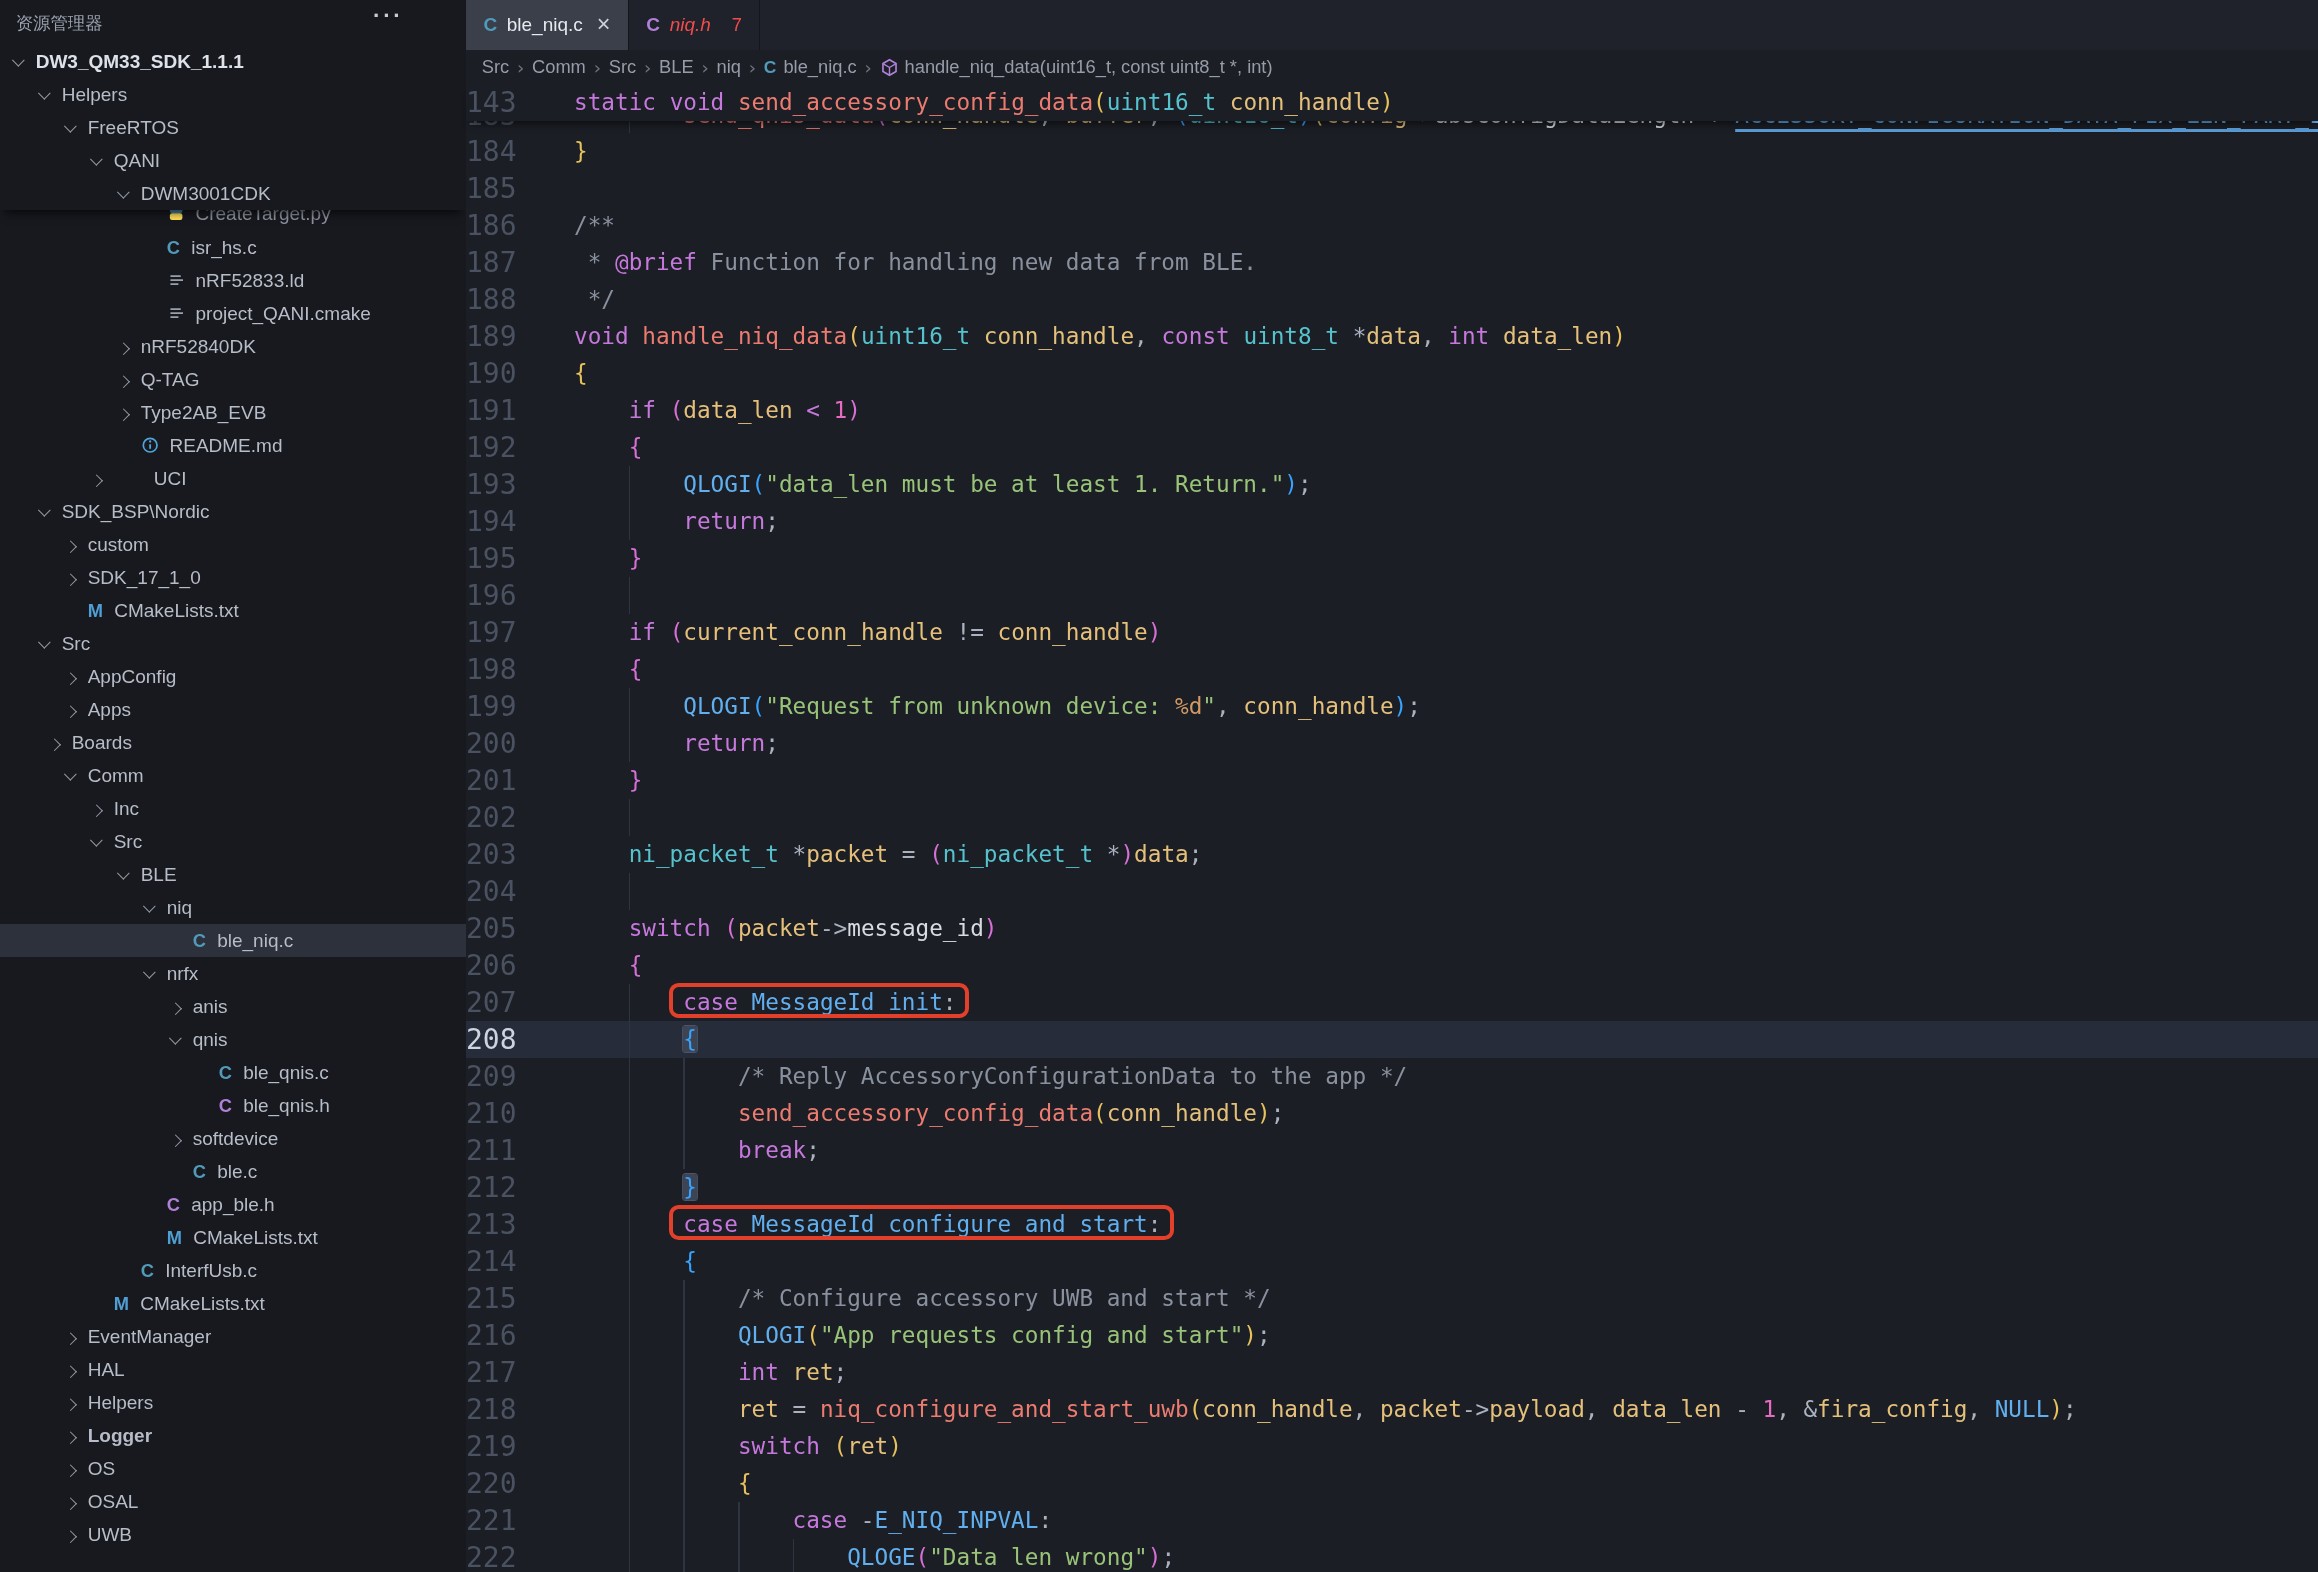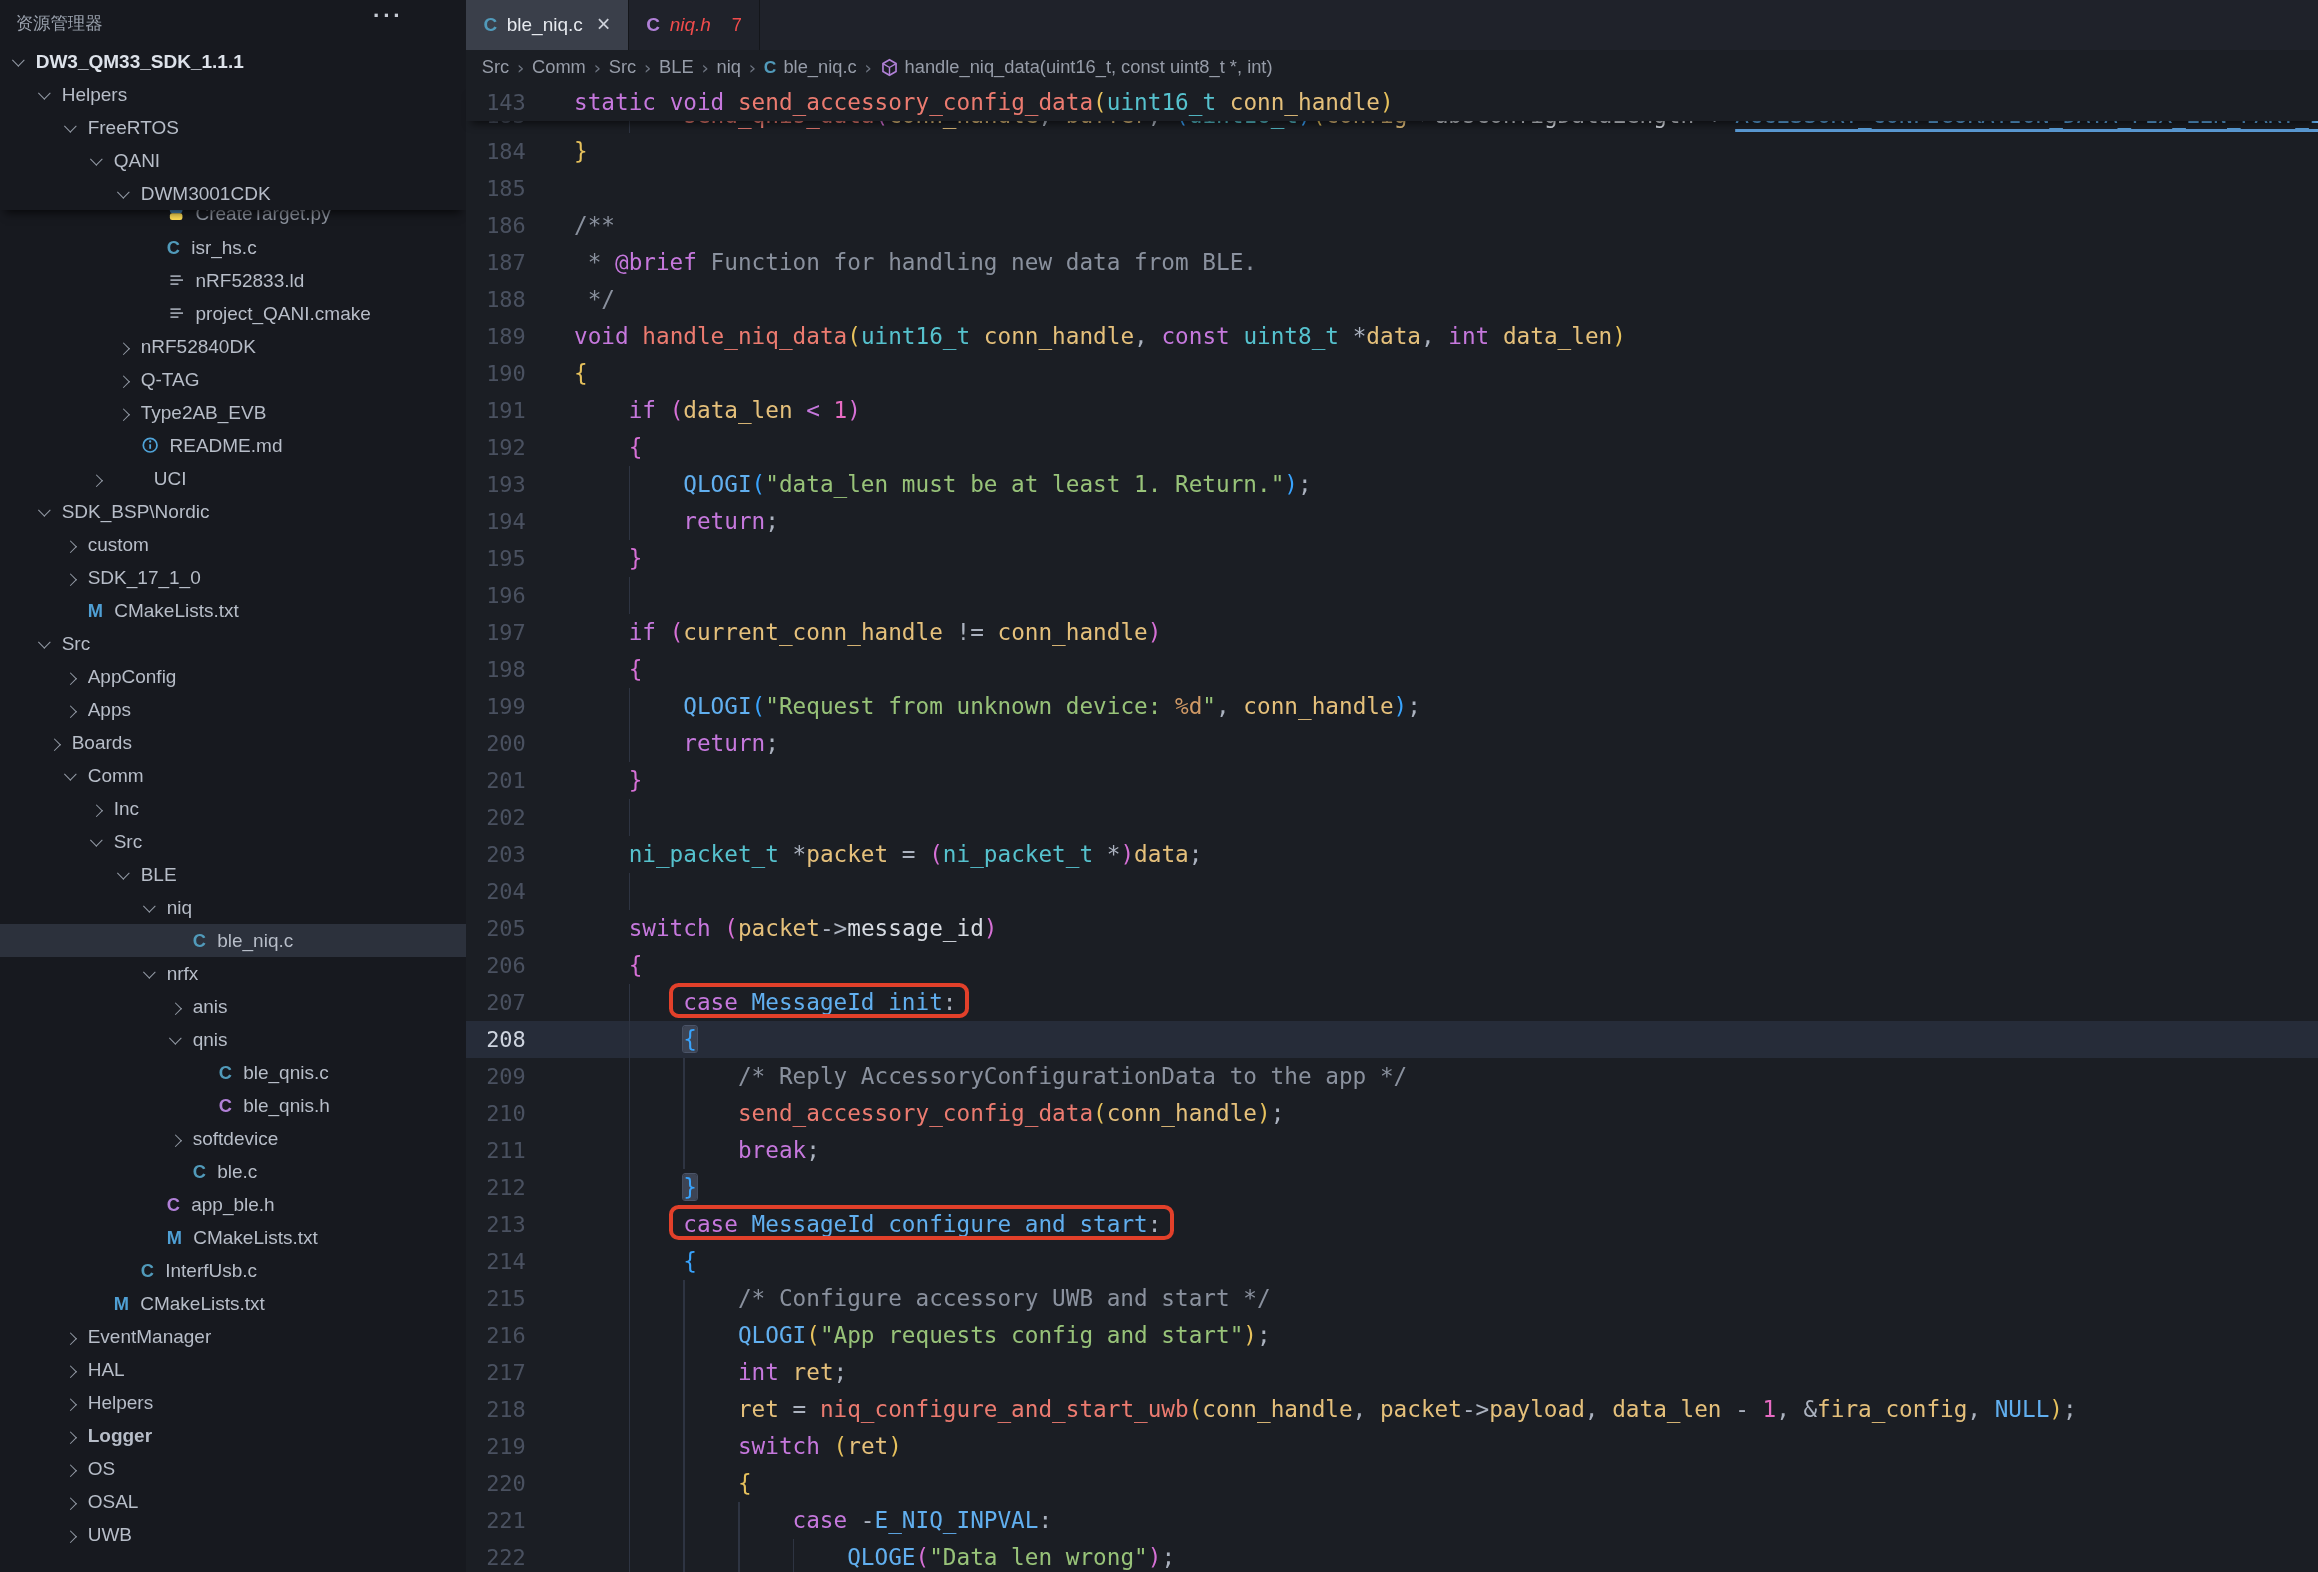--- a/index.html
+++ b/index.html
@@ -37,21 +37,21 @@
   .tab-badge{color:#f14c4c;font-size:18.3px;margin-left:21px}
 
   #breadcrumb{height:34px;flex:none;display:flex;align-items:center;padding-left:15.7px;font-size:18.3px;color:#969ca8;background:#1b1e24;white-space:nowrap}
   .bc-item{display:flex;align-items:center;cursor:pointer}
   .bc-sep{color:#6d7480;font-size:18.3px;margin:0 7.8px;font-family:"DejaVu Sans",sans-serif}
   .bc-cicon{font-weight:700;font-size:17.4px;color:#519aba;margin-right:7px}
   .bc-msvg{width:19px;height:19px;margin-right:6.1px}
 
   
   .line{display:flex;height:37px;line-height:37px;font-family:"DejaVu Sans Mono",monospace;font-size:22.7px;white-space:pre}
-  .ln{width:80px;text-align:center;color:#4a5160;font-size:22px;flex:none;font-family:"DejaVu Sans Mono",monospace}
+  .ln{width:80px;text-align:left;color:#4a5160;font-size:28px;flex:none;font-family:"DejaVu Sans Mono",monospace}
   .code{padding-left:28px;position:relative;flex:1;min-width:0}
   .line.cur{background:#262c39}
   .line.cur .ln{color:#ced4df}
   .guide{position:absolute;top:0;bottom:0;width:1.7px;background:#2e3442}
   #code-sticky{flex:none;position:relative;z-index:3;background:#1b1e24;box-shadow:0 7.8px 8.7px -5.2px rgba(0,0,0,.6);height:37px}
   #code-lines{flex:1;overflow:hidden}
   .codeclip{height:12.2px;overflow:hidden}
   .codeclip .line{margin-top:-24.4px}
 
   .tok.kw{color:#c678dd}

